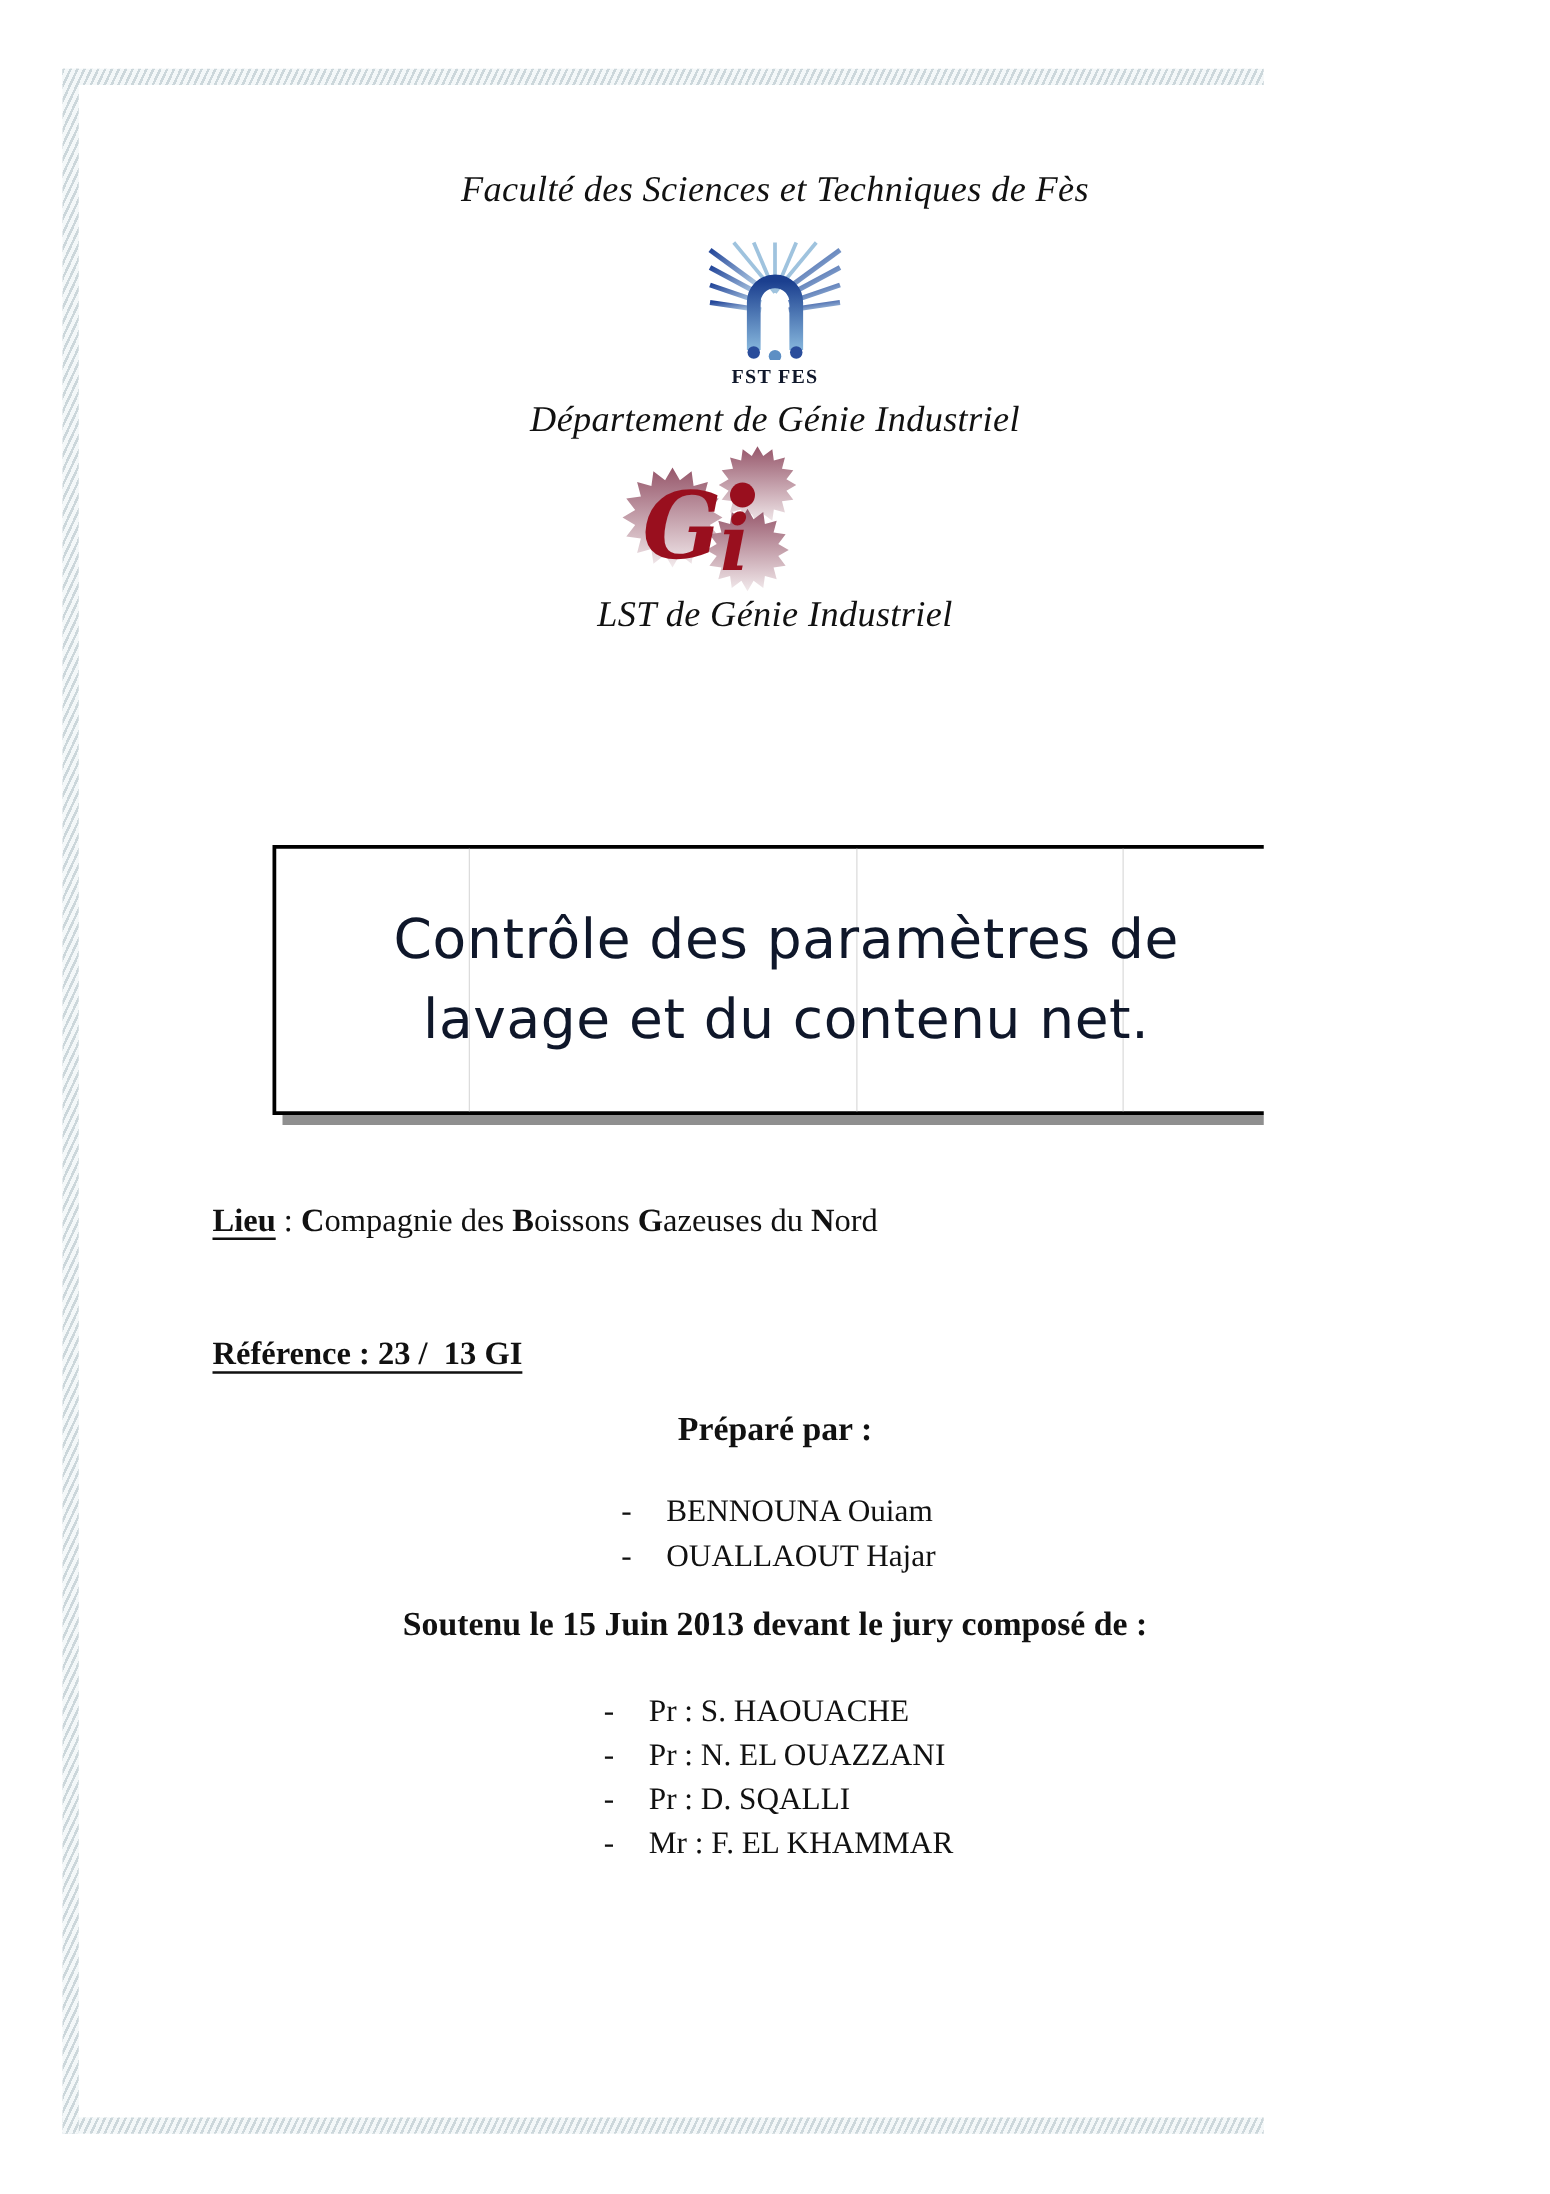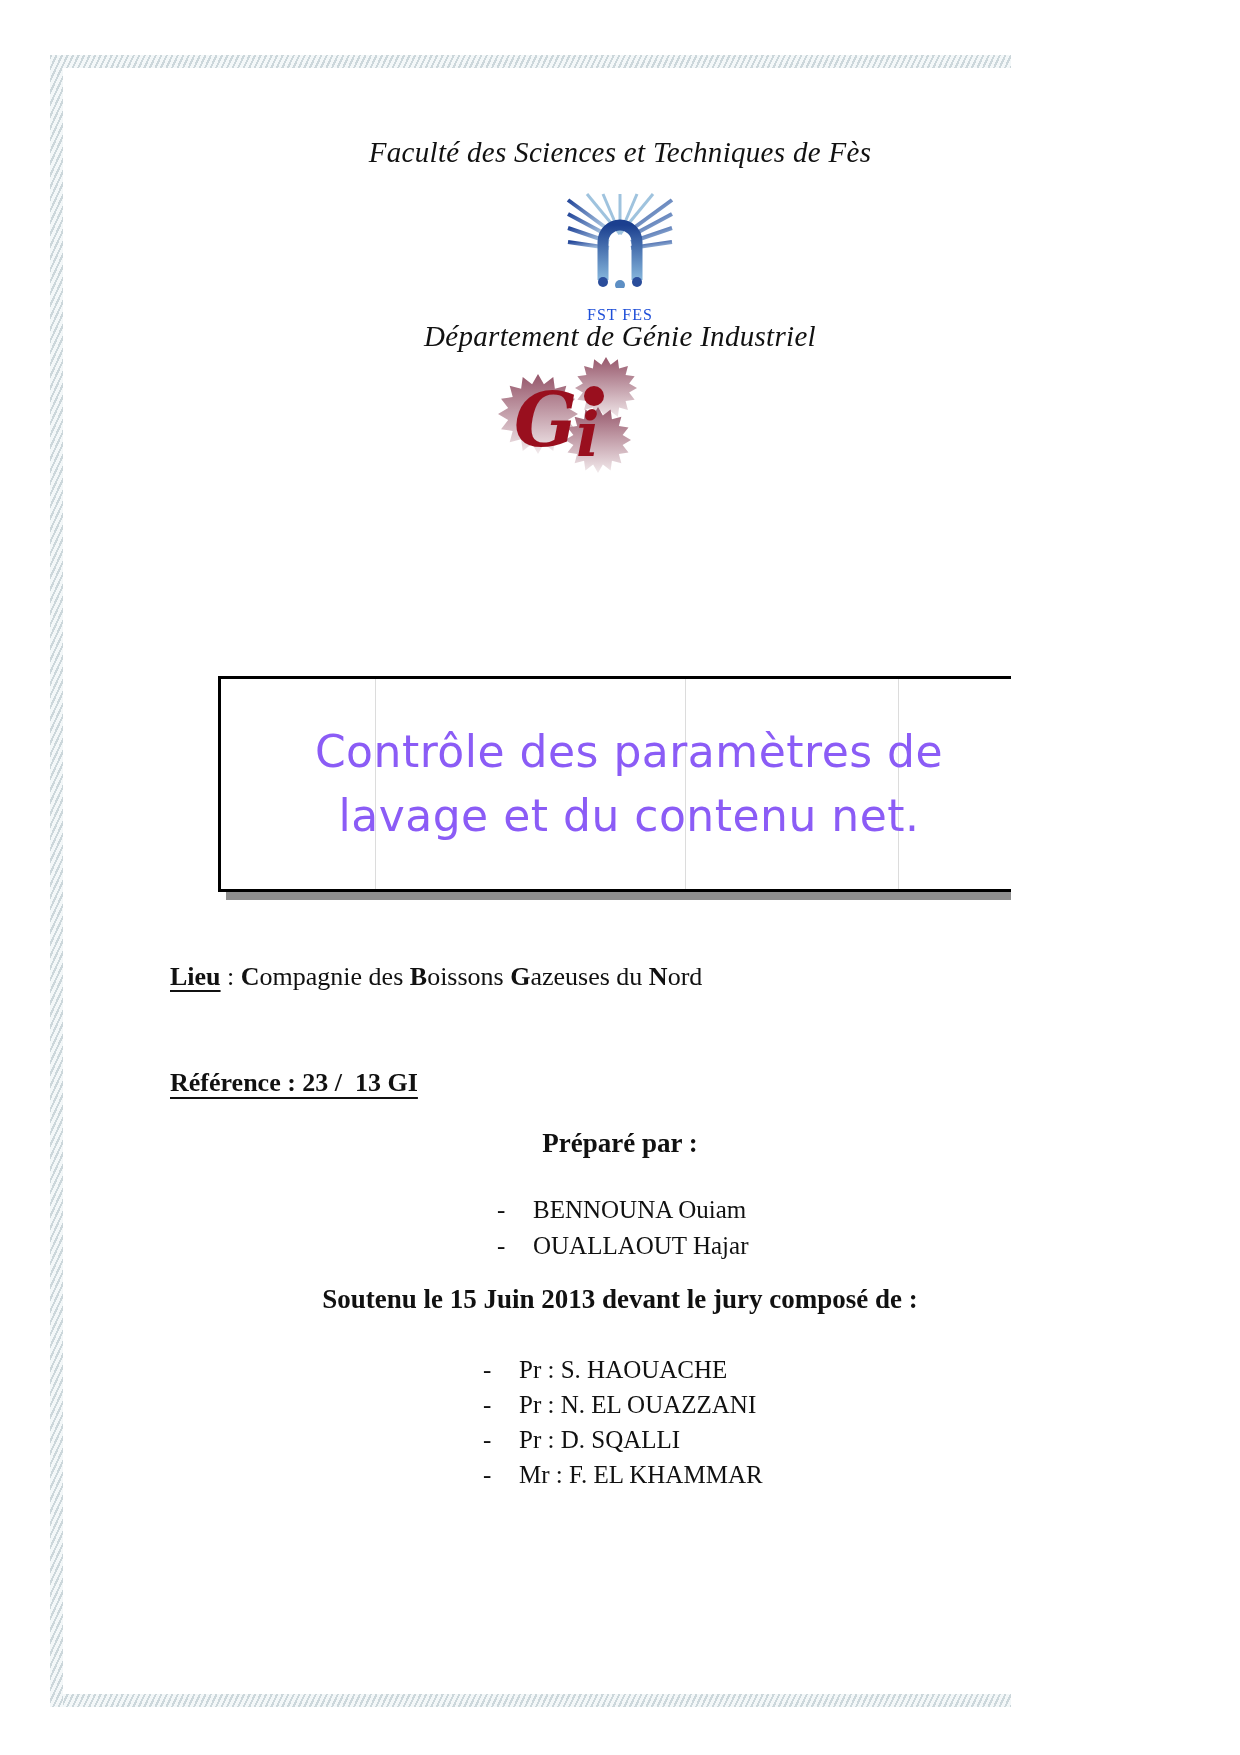--- a/index.html
+++ b/index.html
@@ -9,33 +9,33 @@
   .frame{position:absolute;background:repeating-linear-gradient(115deg,#ccd7db 0 2px,#f4f8f9 2px 5px);}
   .frame.top{left:50px;top:55px;width:1146px;height:13px;}
   .frame.bottom{left:50px;top:1694px;width:1146px;height:13px;}
   .frame.left{left:50px;top:55px;width:13px;height:1652px;}
   .frame.right{left:1183px;top:55px;width:13px;height:1652px;}
 
   .center{position:absolute;left:0;width:1240px;text-align:center;}
   .ital{font-style:italic;font-size:29px;letter-spacing:0.3px;}
 
   .fst-logo{position:absolute;left:552px;top:192px;width:136px;text-align:center;}
-  .fst-caption{font-weight:normal;font-size:16px;color:#1d4ed8;letter-spacing:1px;margin-top:14px;}
+  .fst-caption{font-weight:bold;font-size:16px;color:#0f172a;letter-spacing:1px;margin-top:0;}
 
   .gi-logo{position:absolute;left:486px;top:352px;width:172px;height:126px;}
 
   .pfe-title{font-weight:bold;font-size:39px;text-decoration:underline;
              text-decoration-thickness:3px;text-underline-offset:7px;letter-spacing:0.5px;}
 
   .title-box{position:absolute;left:218px;top:676px;width:816px;height:210px;
              border:3px solid #000;background:#fff;box-shadow:8px 8px 0 0 #8f8f8f;
              display:flex;flex-direction:column;justify-content:center;align-items:center;}
   .title-box .vline{position:absolute;top:0;bottom:0;width:1px;background:#dcdcdc;}
   .title-line{font-family:"DejaVu Sans","Liberation Sans",sans-serif;font-size:44px;
-              line-height:64px;color:#8b5cf6;letter-spacing:0.5px;z-index:2;}
+              line-height:64px;color:#0f172a;letter-spacing:0.5px;z-index:2;}
 
   .lieu-line{position:absolute;left:170px;top:962px;font-size:26px;white-space:pre;}
   .lieu-label{font-weight:bold;text-decoration:underline;text-decoration-thickness:2px;text-underline-offset:5px;}
   .ref-line{position:absolute;left:170px;top:1068px;font-size:26px;font-weight:bold;white-space:pre;
             text-decoration:underline;text-decoration-thickness:2px;text-underline-offset:6px;}
 
   .bold-head{font-weight:bold;font-size:27px;}
   ul.plain{list-style:none;margin:0;padding:0;position:absolute;}
   ul.plain li{display:flex;font-size:25px;}
   ul.plain .dash{width:36px;flex:0 0 36px;}
@@ -106,20 +106,21 @@
       <polygon id="star16" points="50,0 37.3,7.4 46.2,19.1 31.6,21.1 35.4,35.4 21.1,31.6 19.1,46.2 7.4,37.3 0,50 -7.4,37.3 -19.1,46.2 -21.1,31.6 -35.4,35.4 -31.6,21.1 -46.2,19.1 -37.3,7.4 -50,0 -37.3,-7.4 -46.2,-19.1 -31.6,-21.1 -35.4,-35.4 -21.1,-31.6 -19.1,-46.2 -7.4,-37.3 0,-50 7.4,-37.3 19.1,-46.2 21.1,-31.6 35.4,-35.4 31.6,-21.1 46.2,-19.1 37.3,-7.4"></polygon>
     </defs>
     <use href="#star16" transform="translate(120,36) scale(0.62)" fill="url(#gearGrad)"></use>
     <use href="#star16" transform="translate(52,62) scale(0.80)" fill="url(#gearGrad)"></use>
     <use href="#star16" transform="translate(112,88) scale(0.66)" fill="url(#gearGrad)"></use>
     <text x="28" y="94" font-size="74" font-weight="bold" font-style="italic" font-family="&quot;DejaVu Serif&quot;,&quot;Liberation Serif&quot;,serif" fill="#990f1e">G</text>
     <text x="90" y="104" font-size="62" font-weight="bold" font-style="italic" font-family="&quot;DejaVu Serif&quot;,&quot;Liberation Serif&quot;,serif" fill="#990f1e">i</text>
     <circle cx="108" cy="44" r="10" fill="#990f1e"></circle>
   </svg>
 
+  <div class="center ital" style="top:476px">LST de Génie Industriel</div>
 
 
   <div class="title-box">
     <div class="vline" style="left:154px"></div>
     <div class="vline" style="left:464px"></div>
     <div class="vline" style="left:677px"></div>
     <div class="title-line">Contrôle des paramètres de</div>
     <div class="title-line">lavage et du contenu net.</div>
   </div>
 

